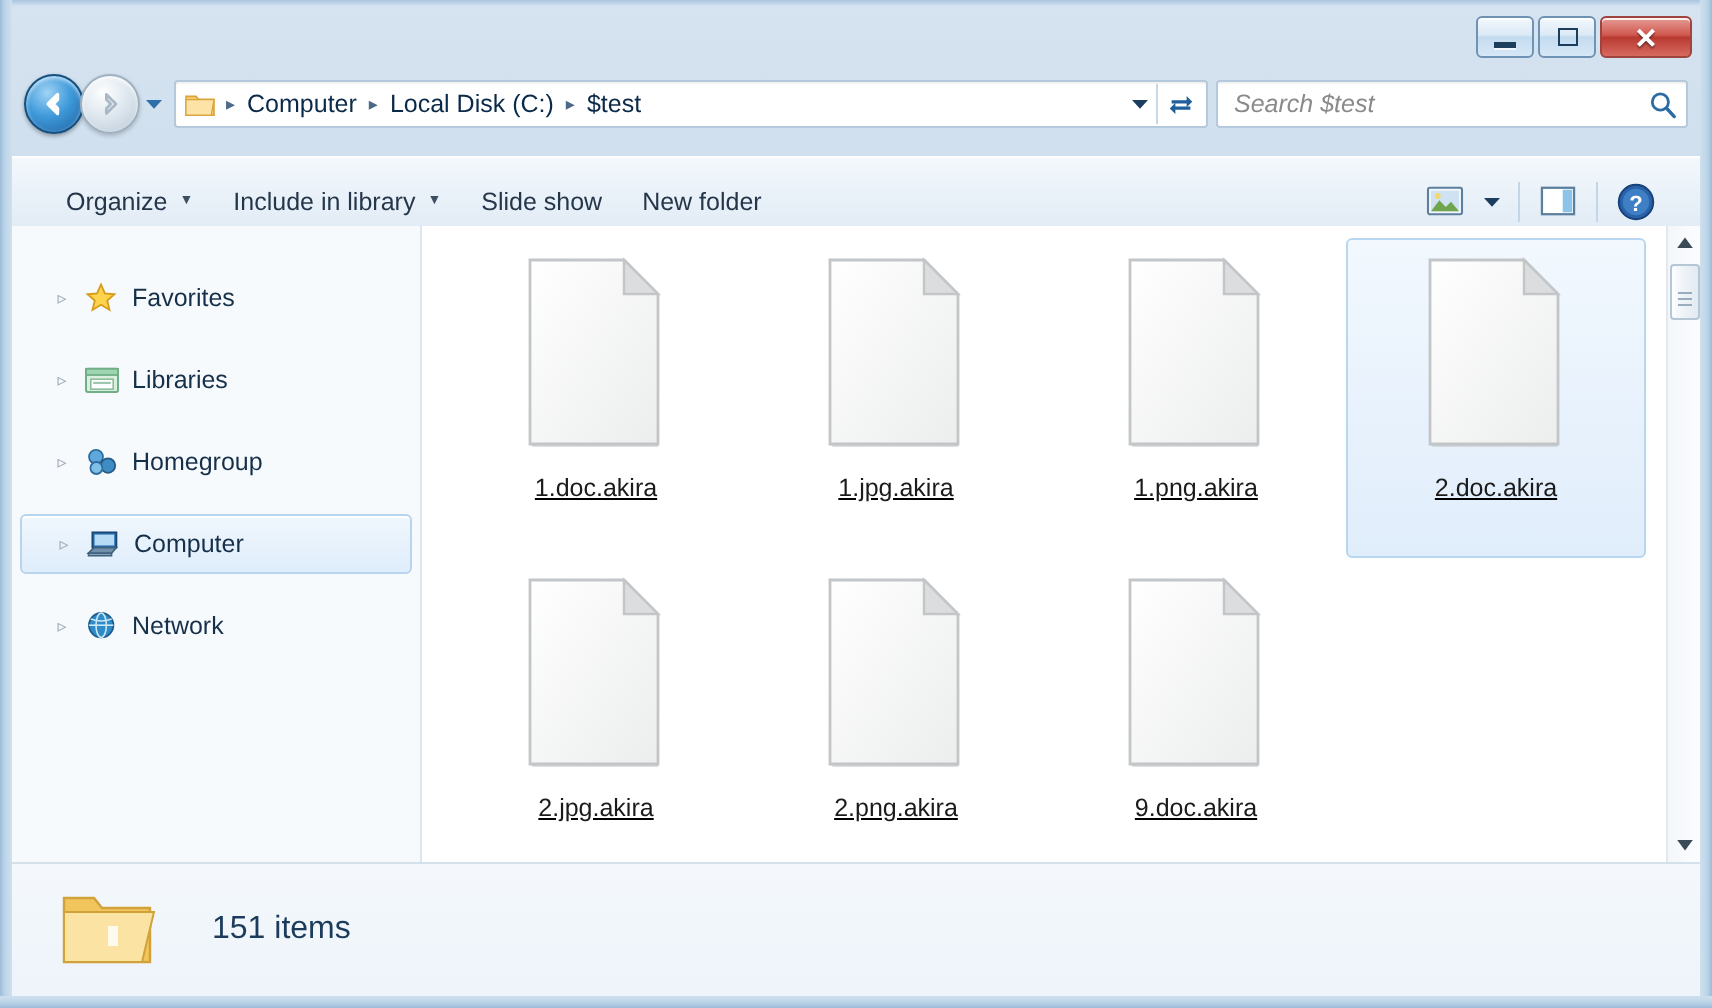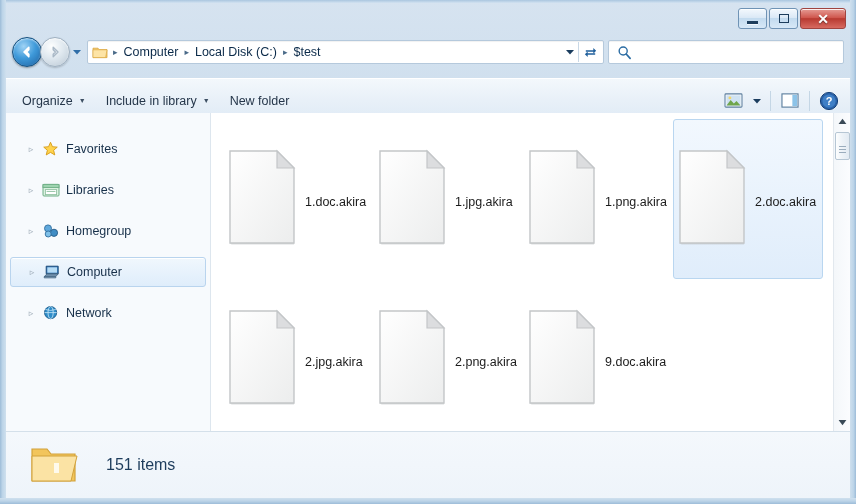--- a/index.html
+++ b/index.html
@@ -127,21 +127,21 @@
     flex:1; font-size:12.5px; color:#8a8a8a; font-style:italic;
     white-space:nowrap; overflow:hidden;
   }
 
   
   .toolbar {
     position:absolute; left:6px; right:6px; top:78px; height:45px;
     background:linear-gradient(180deg,#f3f8fc 0%, #e8f0f8 50%, #dfeaf5 100%);
     border-top:1px solid #ffffff;
     border-bottom:1px solid #b9cfe2;
-    display:flex; align-items:center; padding:0 6px;
+    display:flex; align-items:center; padding:0 17px;
   }
   .tb-item {
     display:flex; align-items:center; gap:6px;
     font-size:12.5px; color:#25364a;
     padding:5px 10px; border-radius:3px; cursor:default;
     white-space:nowrap;
   }
   .tb-caret { font-size:7px; color:#3d4f63; line-height:1; }
   .tb-spacer { flex:1; }
   .tb-icon-btn {
@@ -183,23 +183,23 @@
   .filepane {
     flex:1; position:relative; background:#ffffff; overflow:hidden;
   }
   .grid {
     display:flex; flex-wrap:wrap;
     padding:6px 0 0 12px;
     align-content:flex-start;
   }
   .tile {
     width:150px; height:160px;
-    display:flex; flex-direction:row; align-items:center;
+    display:flex; flex-direction:column; align-items:center;
     padding-top:6px; cursor:default;
-    border:1px solid transparent; border-radius:3px;
+    border:1px solid transparent; border-radius:3px;text-decoration:underline;
   }
   .tile.selected {
     background:linear-gradient(180deg,#f2f8fe 0%, #e0edfb 100%);
     border:1px solid #b9d6f0;
   }
   .doc-icon {
     width:78px; height:100px; position:relative; margin-bottom:10px;
   }
   .tile-label {
     font-size:12.5px; color:#1b1b1b; text-align:center;
@@ -302,35 +302,39 @@
       <div class="addr-divider"></div>
       <div class="refresh-btn">
         <svg width="15" height="15" viewBox="0 0 16 16">
           <path d="M3 5.5 L11 5.5 L11 3.2 L14 6.2 L11 9.2 L11 7.2 L3 7.2 Z" fill="#1f5f9c"></path>
           <path d="M13 10.5 L5 10.5 L5 12.8 L2 9.8 L5 6.8 L5 8.8 L13 8.8 Z" fill="#1f5f9c"></path>
         </svg>
       </div>
     </div>
 
     <div class="searchbox">
+      <div class="ph">Search $test</div>
       <svg width="15" height="15" viewBox="0 0 16 16">
         <circle cx="6.6" cy="6.4" r="4.3" fill="none" stroke="#2b6ca3" stroke-width="1.5"></circle>
         <line x1="9.8" y1="9.6" x2="14" y2="14.2" stroke="#2b6ca3" stroke-width="1.8" stroke-linecap="round"></line>
       </svg>
     </div>
   </div>
 
   <div class="toolbar">
     <div class="tb-item">
       <span>Organize</span>
       <span class="tb-caret">▼</span>
     </div>
     <div class="tb-item">
       <span>Include in library</span>
       <span class="tb-caret">▼</span>
+    </div>
+    <div class="tb-item">
+      <span>Slide show</span>
     </div>
     <div class="tb-item">
       <span>New folder</span>
     </div>
 
     <div class="tb-spacer"></div>
 
     <div class="tb-icon-btn">
       <svg width="19" height="17" viewBox="0 0 20 18">
         <rect x="1" y="2" width="18" height="14" rx="1" fill="#f2f6fa" stroke="#5d7f9e" stroke-width="1.1"></rect>

